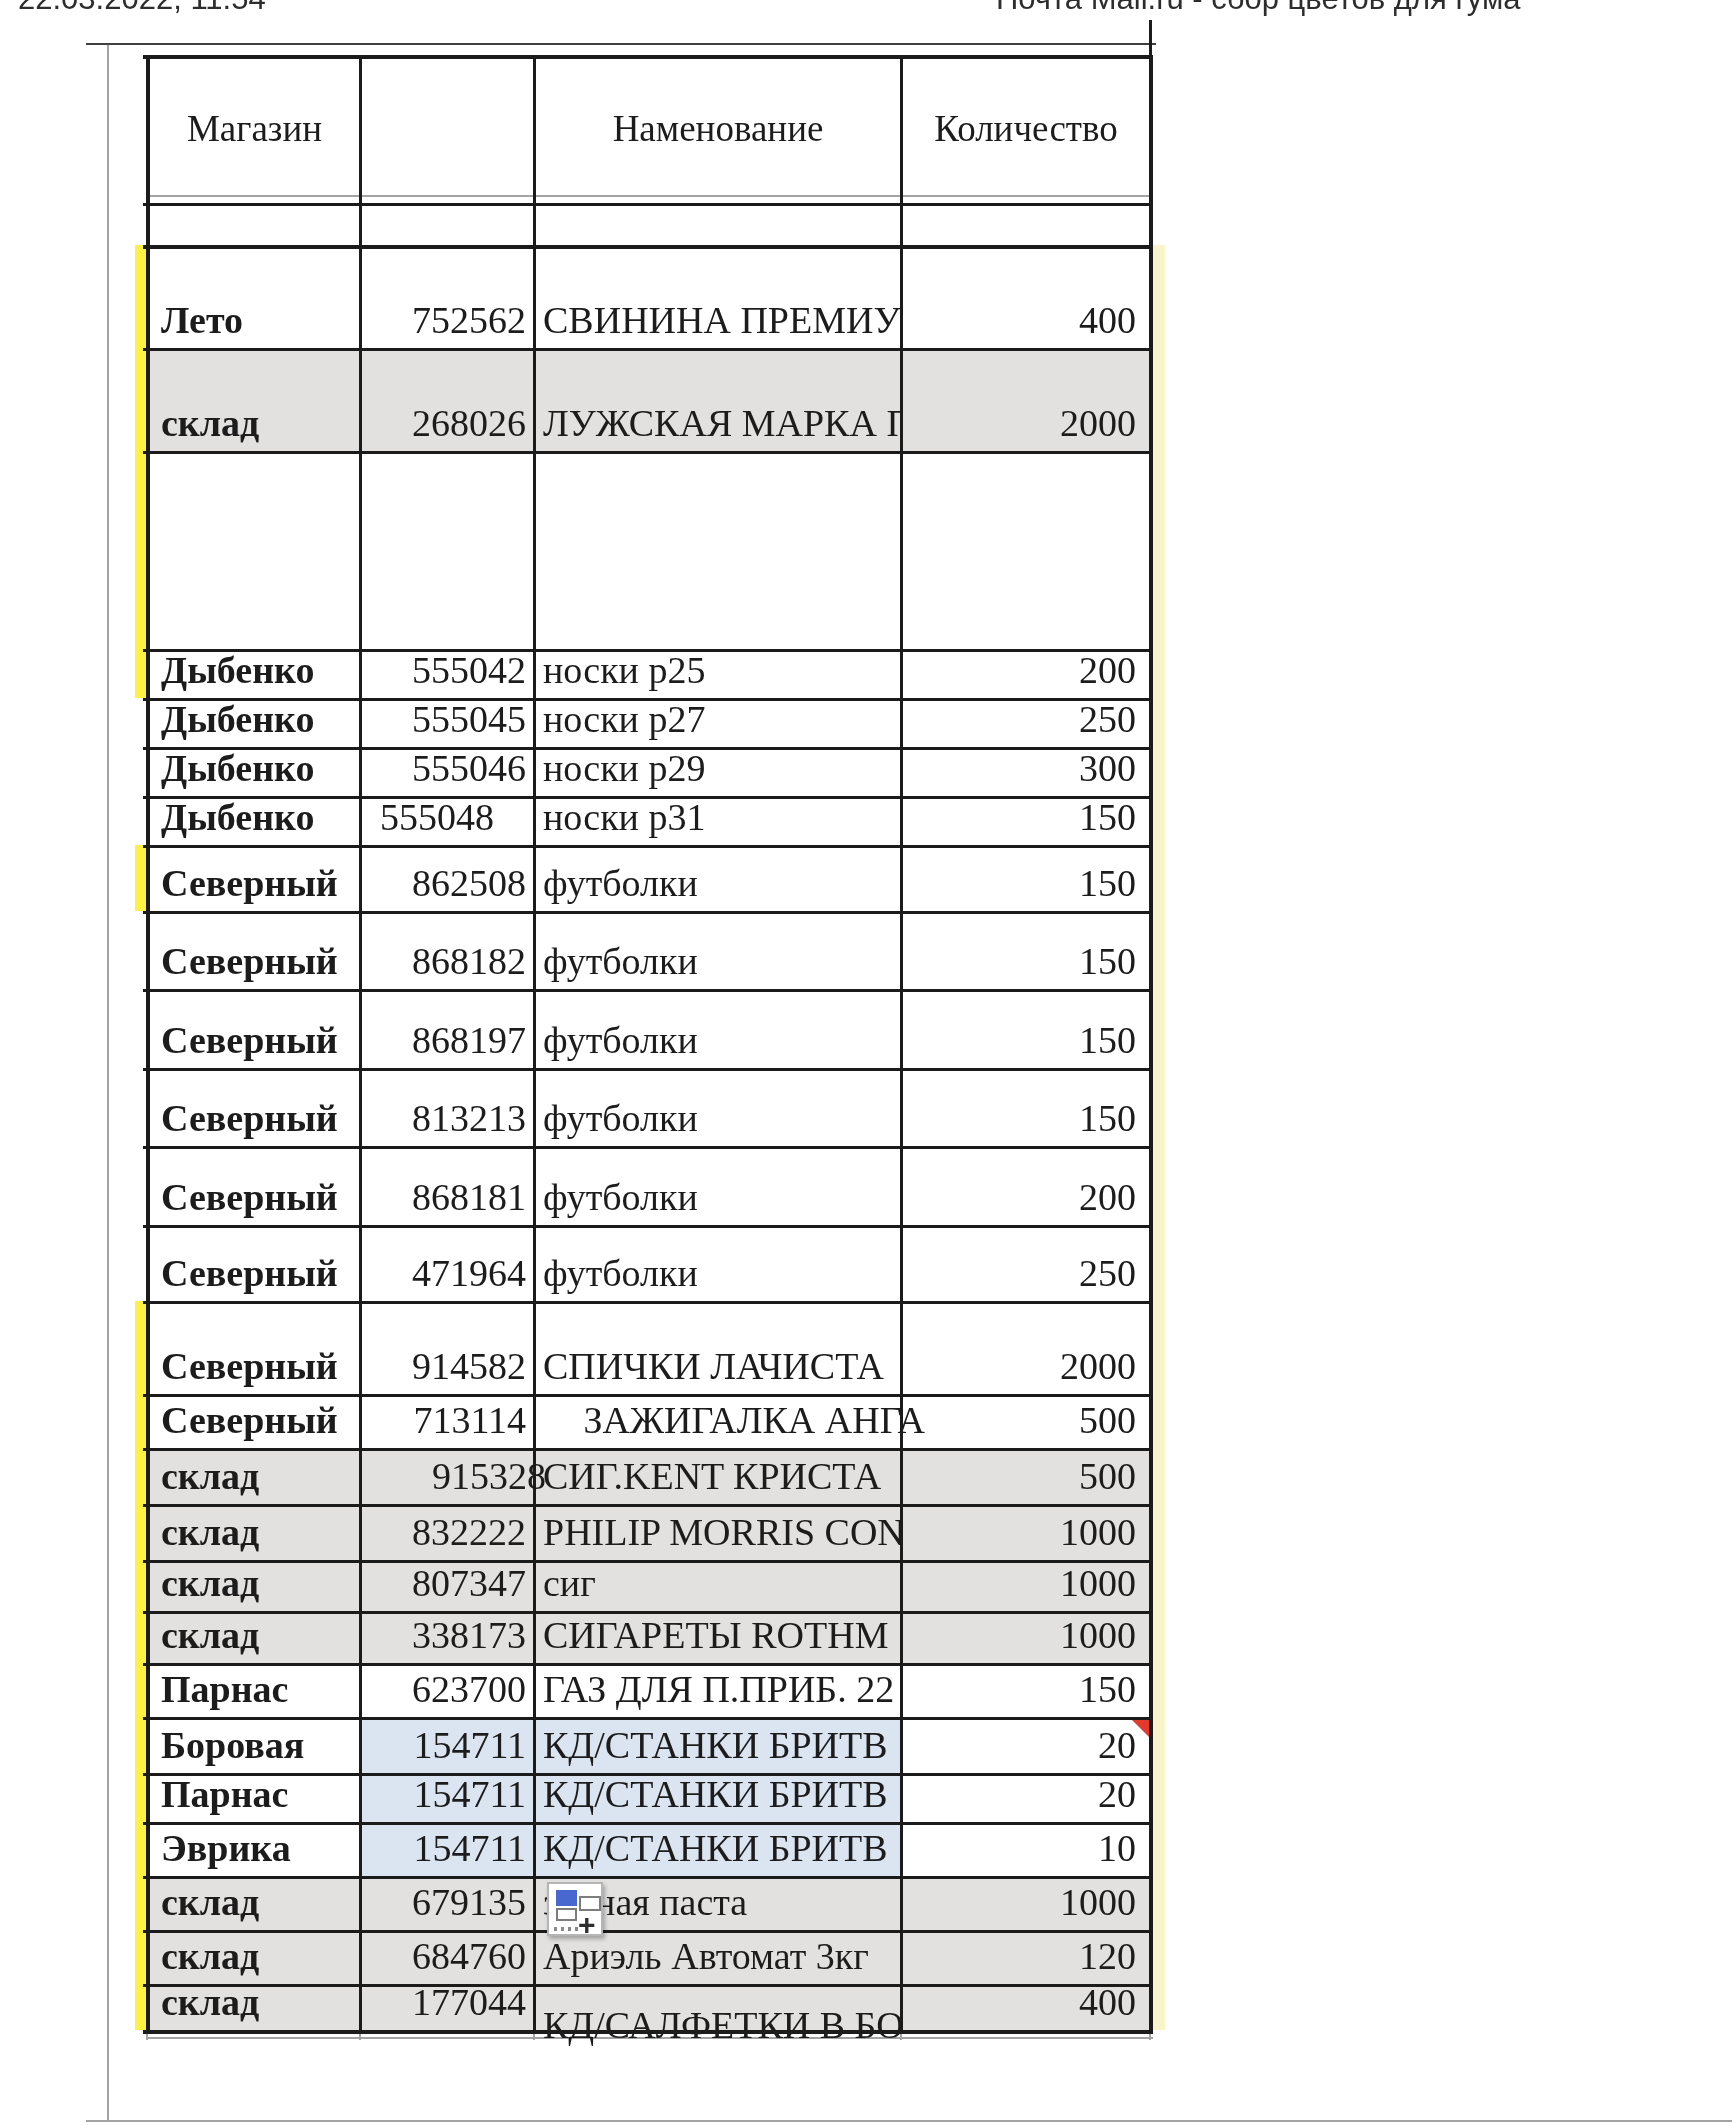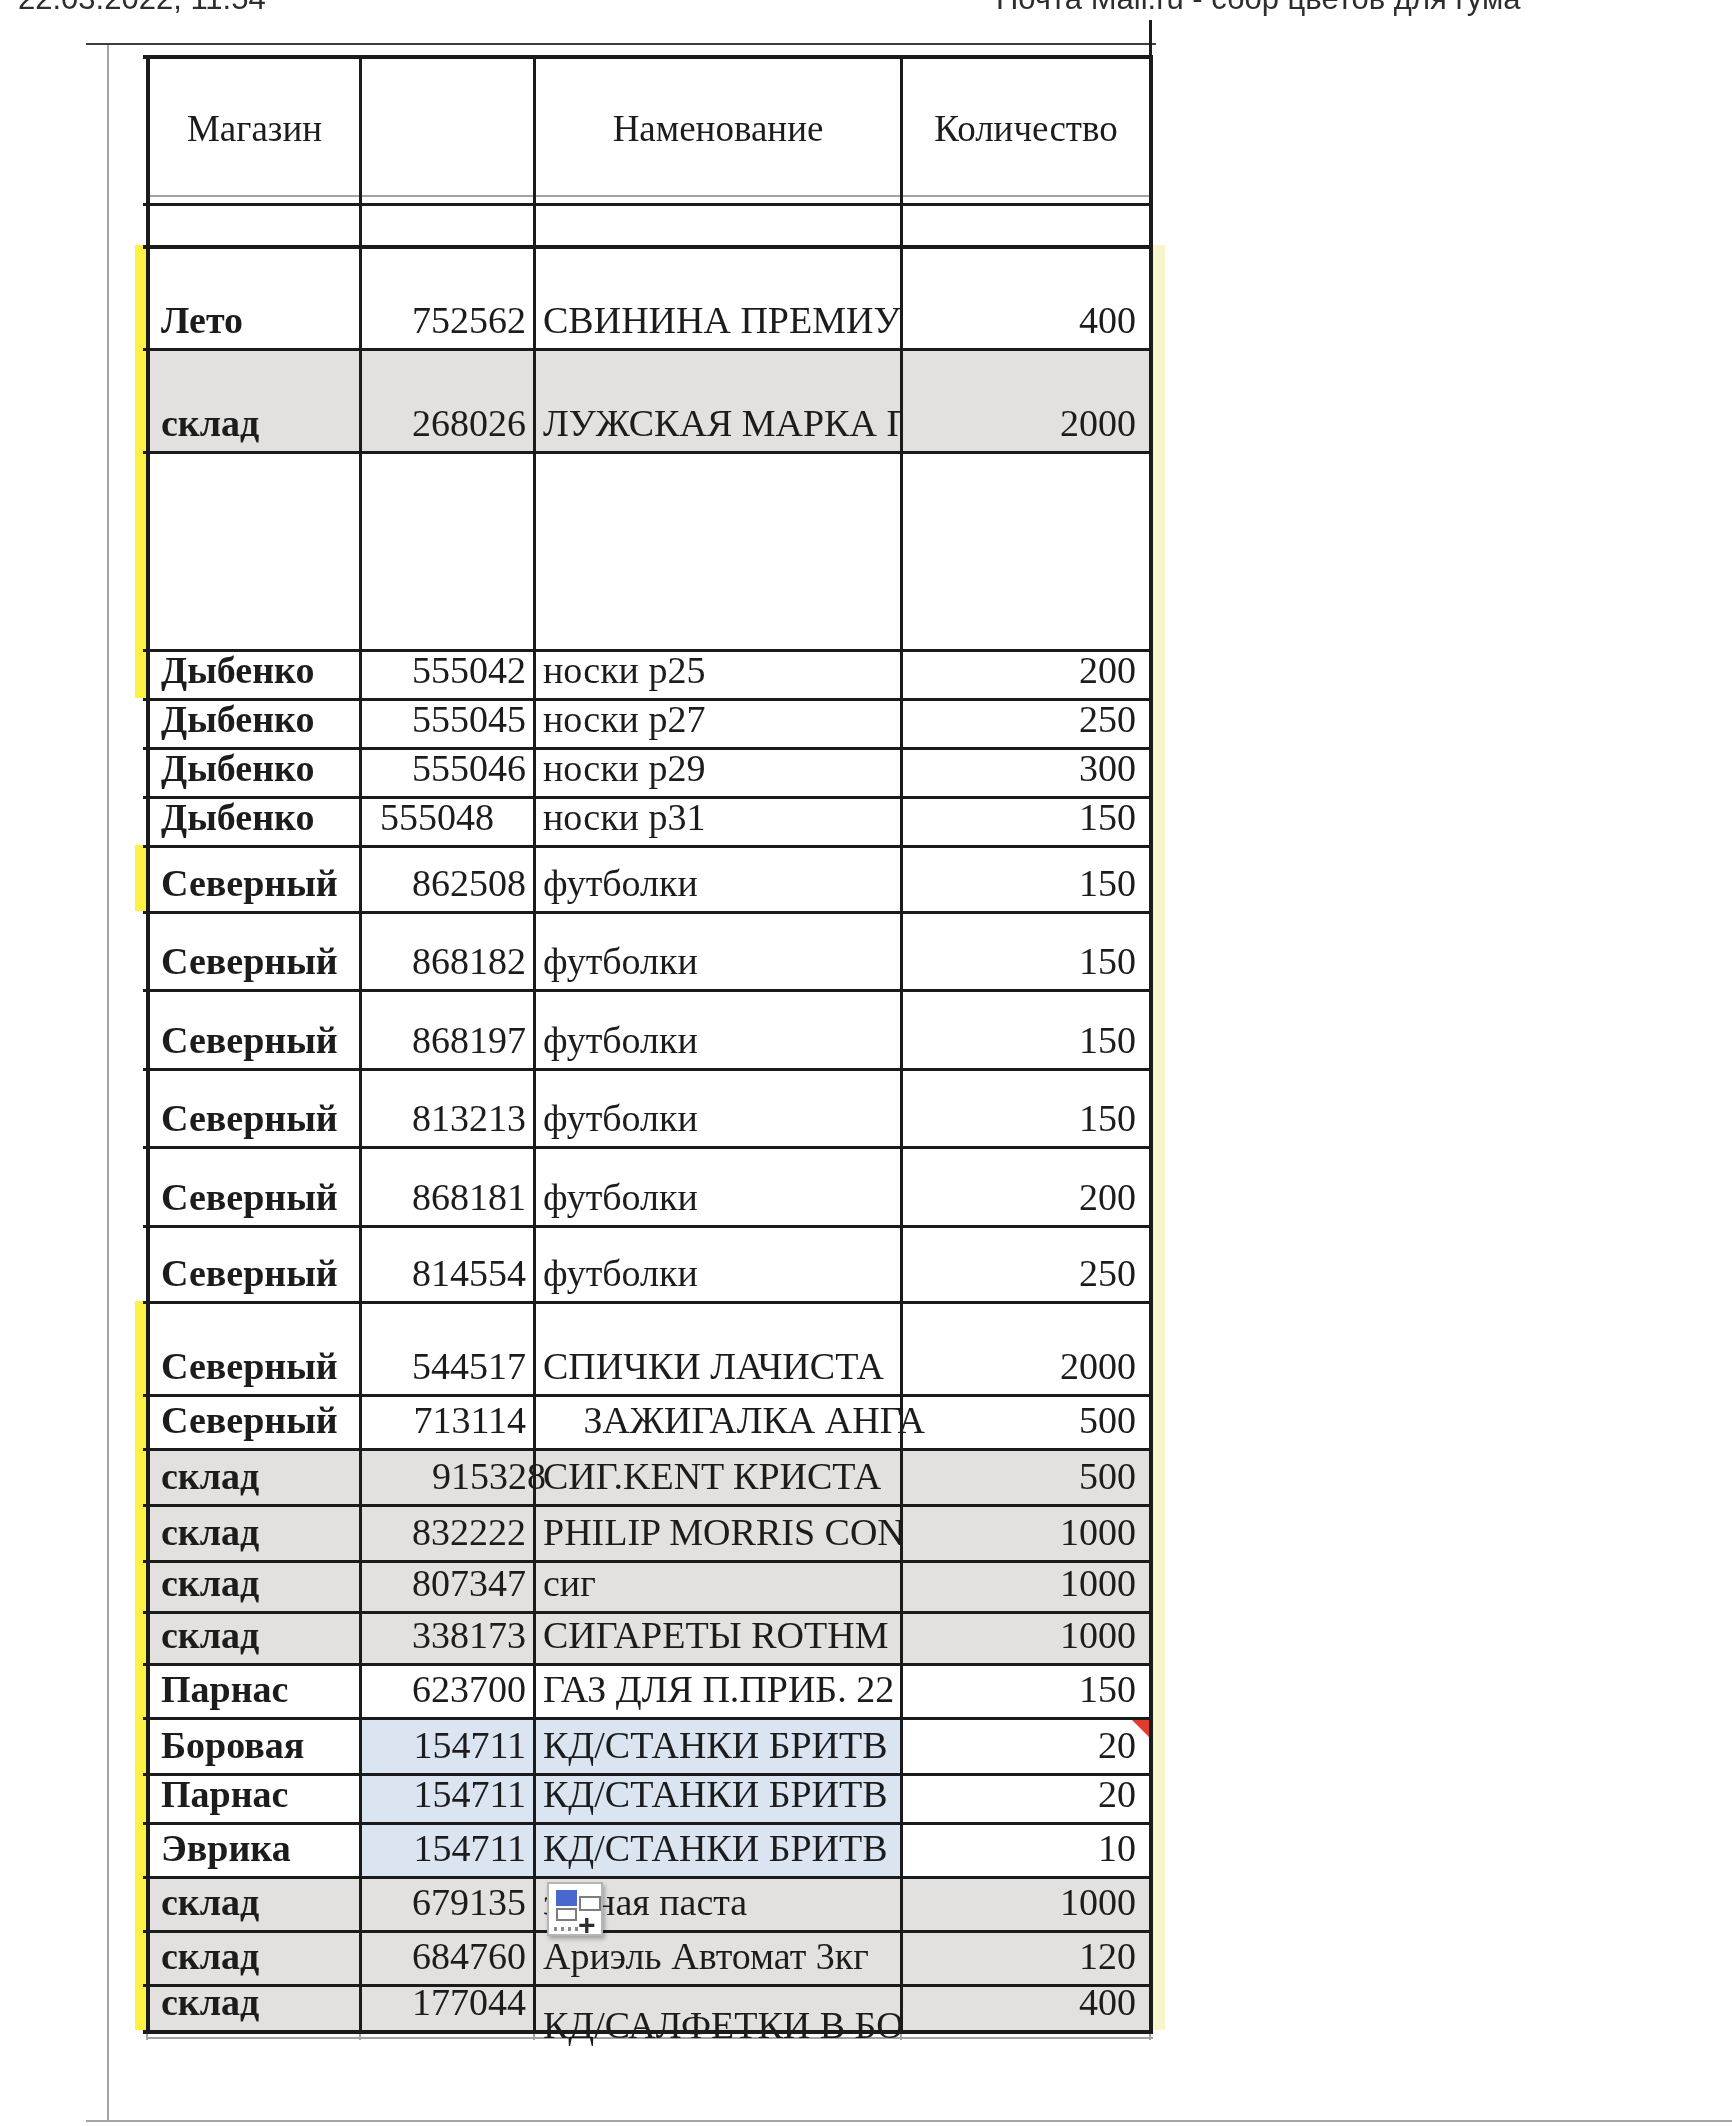--- a/index.html
+++ b/index.html
@@ -165,25 +165,25 @@
       <div class="cell qty" style="left: 903px; top: 989px; width: 246px; height: 79px;">150</div>
       <div class="cell store" style="left: 150px; top: 1068px; width: 209px; height: 78px;">Северный</div>
       <div class="cell article" style="left: 362px; top: 1068px; width: 171px; height: 78px;">813213</div>
       <div class="cell name" style="left: 536px; top: 1068px; width: 364px; height: 78px;">футболки</div>
       <div class="cell qty" style="left: 903px; top: 1068px; width: 246px; height: 78px;">150</div>
       <div class="cell store" style="left: 150px; top: 1146px; width: 209px; height: 79px;">Северный</div>
       <div class="cell article" style="left: 362px; top: 1146px; width: 171px; height: 79px;">868181</div>
       <div class="cell name" style="left: 536px; top: 1146px; width: 364px; height: 79px;">футболки</div>
       <div class="cell qty" style="left: 903px; top: 1146px; width: 246px; height: 79px;">200</div>
       <div class="cell store" style="left: 150px; top: 1225px; width: 209px; height: 76px;">Северный</div>
-      <div class="cell article" style="left: 362px; top: 1225px; width: 171px; height: 76px;">814554</div>
+      <div class="cell article" style="left: 362px; top: 1225px; width: 171px; height: 76px;">471964</div>
       <div class="cell name" style="left: 536px; top: 1225px; width: 364px; height: 76px;">футболки</div>
       <div class="cell qty" style="left: 903px; top: 1225px; width: 246px; height: 76px;">250</div>
       <div class="cell store" style="left: 150px; top: 1301px; width: 209px; height: 93px;">Северный</div>
-      <div class="cell article" style="left: 362px; top: 1301px; width: 171px; height: 93px;">544517</div>
+      <div class="cell article" style="left: 362px; top: 1301px; width: 171px; height: 93px;">914582</div>
       <div class="cell name" style="left: 536px; top: 1301px; width: 364px; height: 93px;">СПИЧКИ ЛАЧИСТА</div>
       <div class="cell qty" style="left: 903px; top: 1301px; width: 246px; height: 93px;">2000</div>
       <div class="cell store" style="left: 150px; top: 1394px; width: 209px; height: 54px;">Северный</div>
       <div class="cell article" style="left: 362px; top: 1394px; width: 171px; height: 54px;">713114</div>
       <div class="cell name" style="left: 536px; top: 1394px; width: 364px; height: 54px; margin-left: 31px;"> ЗАЖИГАЛКА АНГА</div>
       <div class="cell qty" style="left: 903px; top: 1394px; width: 246px; height: 54px;">500</div>
       <div class="cell store" style="left: 150px; top: 1448px; width: 209px; height: 56px;">склад</div>
       <div class="cell article" style="left: 382px; top: 1448px; width: 171px; height: 56px;">915328</div>
       <div class="cell name" style="left: 536px; top: 1448px; width: 364px; height: 56px;">СИГ.KENT КРИСТА</div>
       <div class="cell qty" style="left: 903px; top: 1448px; width: 246px; height: 56px;">500</div>

